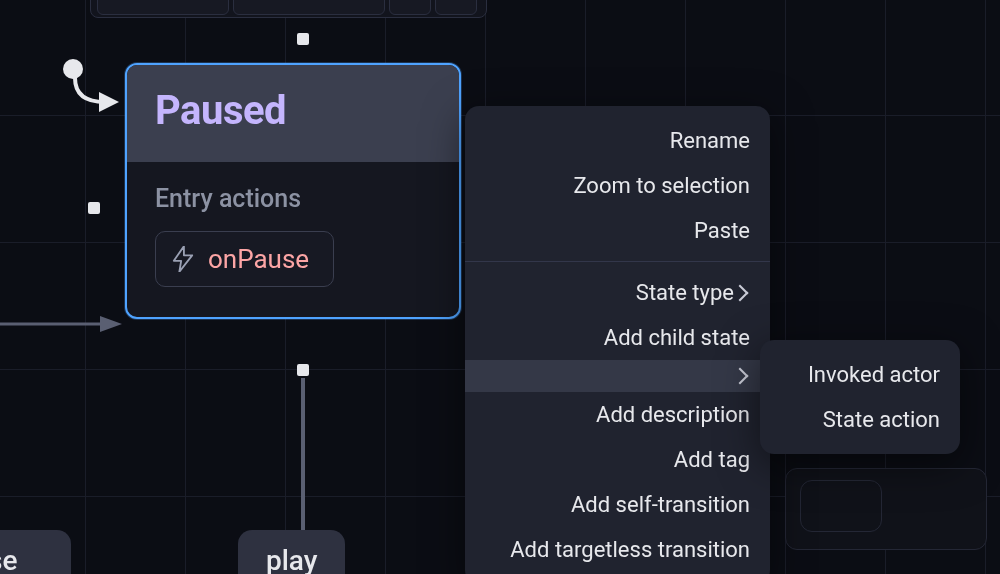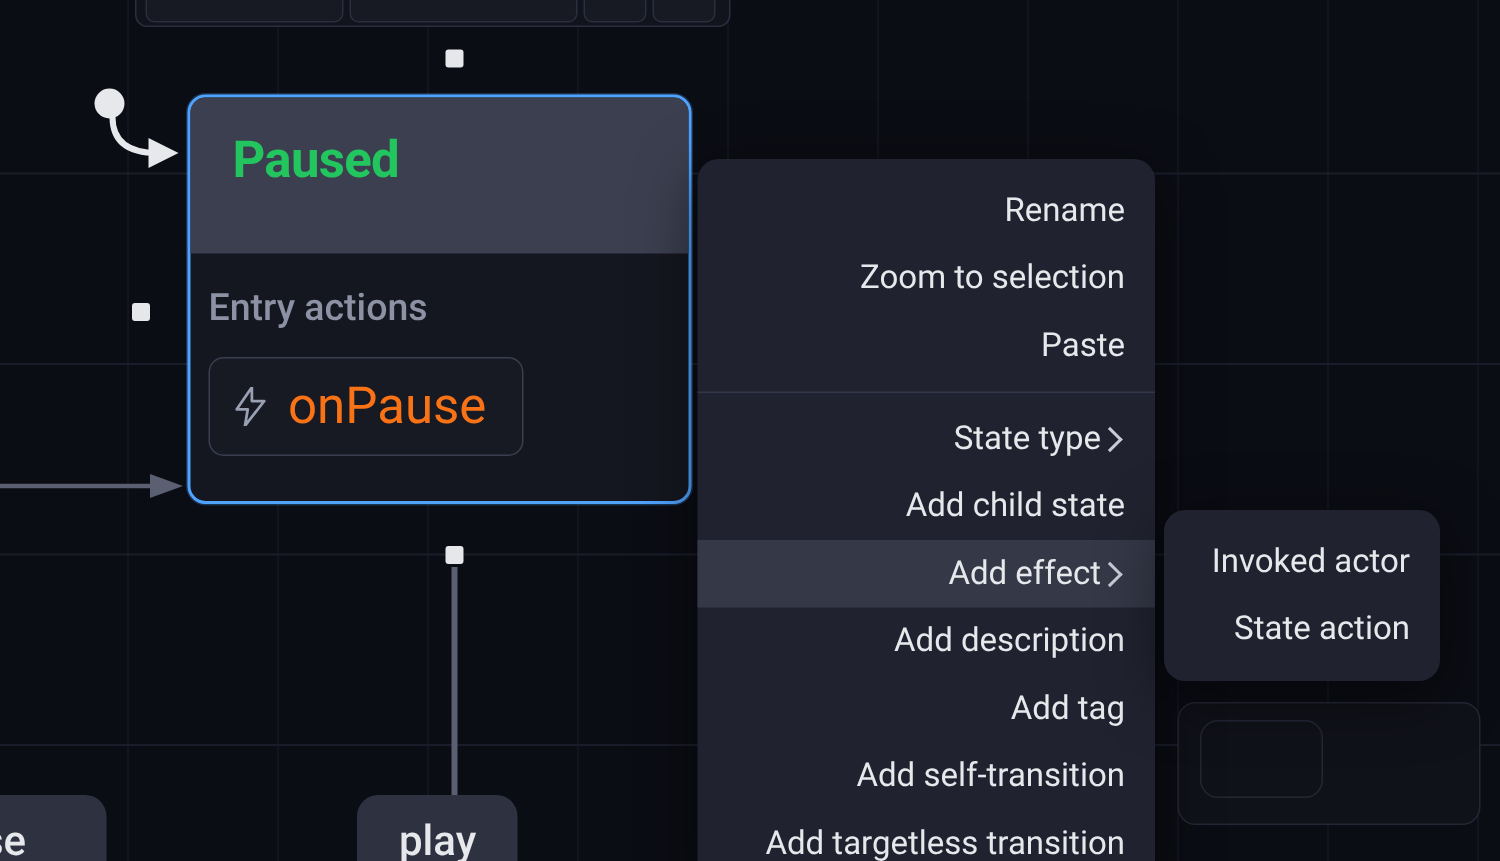--- a/index.html
+++ b/index.html
@@ -53,44 +53,44 @@
     width: 332px;
     border: 2px solid #4fa3ff;
     border-radius: 12px;
     background: #151720;
     box-shadow: 0 0 0 1px rgba(79,163,255,0.25);
   }
   .node-header {
     background: #3b3f4f;
     border-top-left-radius: 10px;
     border-top-right-radius: 10px;
-    padding: 22px 28px 42px;
-    font-size: 34px;
+    padding: 22px 28px 28px;
+    font-size: 40px;
     font-weight: 700;
-    color: #22c55e;
+    color: #c4b5fd;
     letter-spacing: -0.5px;
   }
   .node-body {
-    padding: 22px 12px 30px;
+    padding: 22px 28px 30px;
   }
   .section-label {
     color: #8c92a3;
     font-size: 25px;
     font-weight: 500;
     margin-bottom: 18px;
   }
   .action-chip {
     display: inline-flex;
     align-items: center;
     gap: 14px;
     padding: 12px 24px 12px 16px;
     border: 1.5px solid #3a3e4f;
     border-radius: 10px;
-    font-size: 34px;
-    color: #f97316;
+    font-size: 26px;
+    color: #fca5a5;
     background: #171923;
   }
   .bolt {
     width: 22px;
     height: 26px;
     color: #9aa0b3;
     flex-shrink: 0;
   }
 
   
@@ -164,23 +164,23 @@
     box-shadow: 0 10px 40px rgba(0,0,0,0.5);
     font-size: 22px;
     color: #e7e8ec;
   }
   .menu.primary {
     left: 465px;
     top: 106px;
     width: 305px;
   }
   .menu.secondary {
-    left: 776px;
+    left: 760px;
     top: 340px;
-    width: 184px;
+    width: 200px;
   }
   .menu-item {
     display: flex;
     align-items: center;
     justify-content: flex-end;
     padding: 10px 20px 10px 20px;
     cursor: default;
   }
   .menu-item.hover {
     background: #343847;
@@ -263,21 +263,20 @@
     </div>
   <div class="menu-sep"></div>
   <div class="menu-item">
     <span>State type</span>
     <span class="chevron"></span>
   </div>
   <div class="menu-item">
       <span>Add child state</span>
     </div>
   <div class="menu-item hover">
-    <span>Add effect</span>
     <span class="chevron"></span>
   </div>
   <div class="menu-item">
       <span>Add description</span>
     </div>
   <div class="menu-item">
       <span>Add tag</span>
     </div>
   <div class="menu-item">
       <span>Add self-transition</span>

